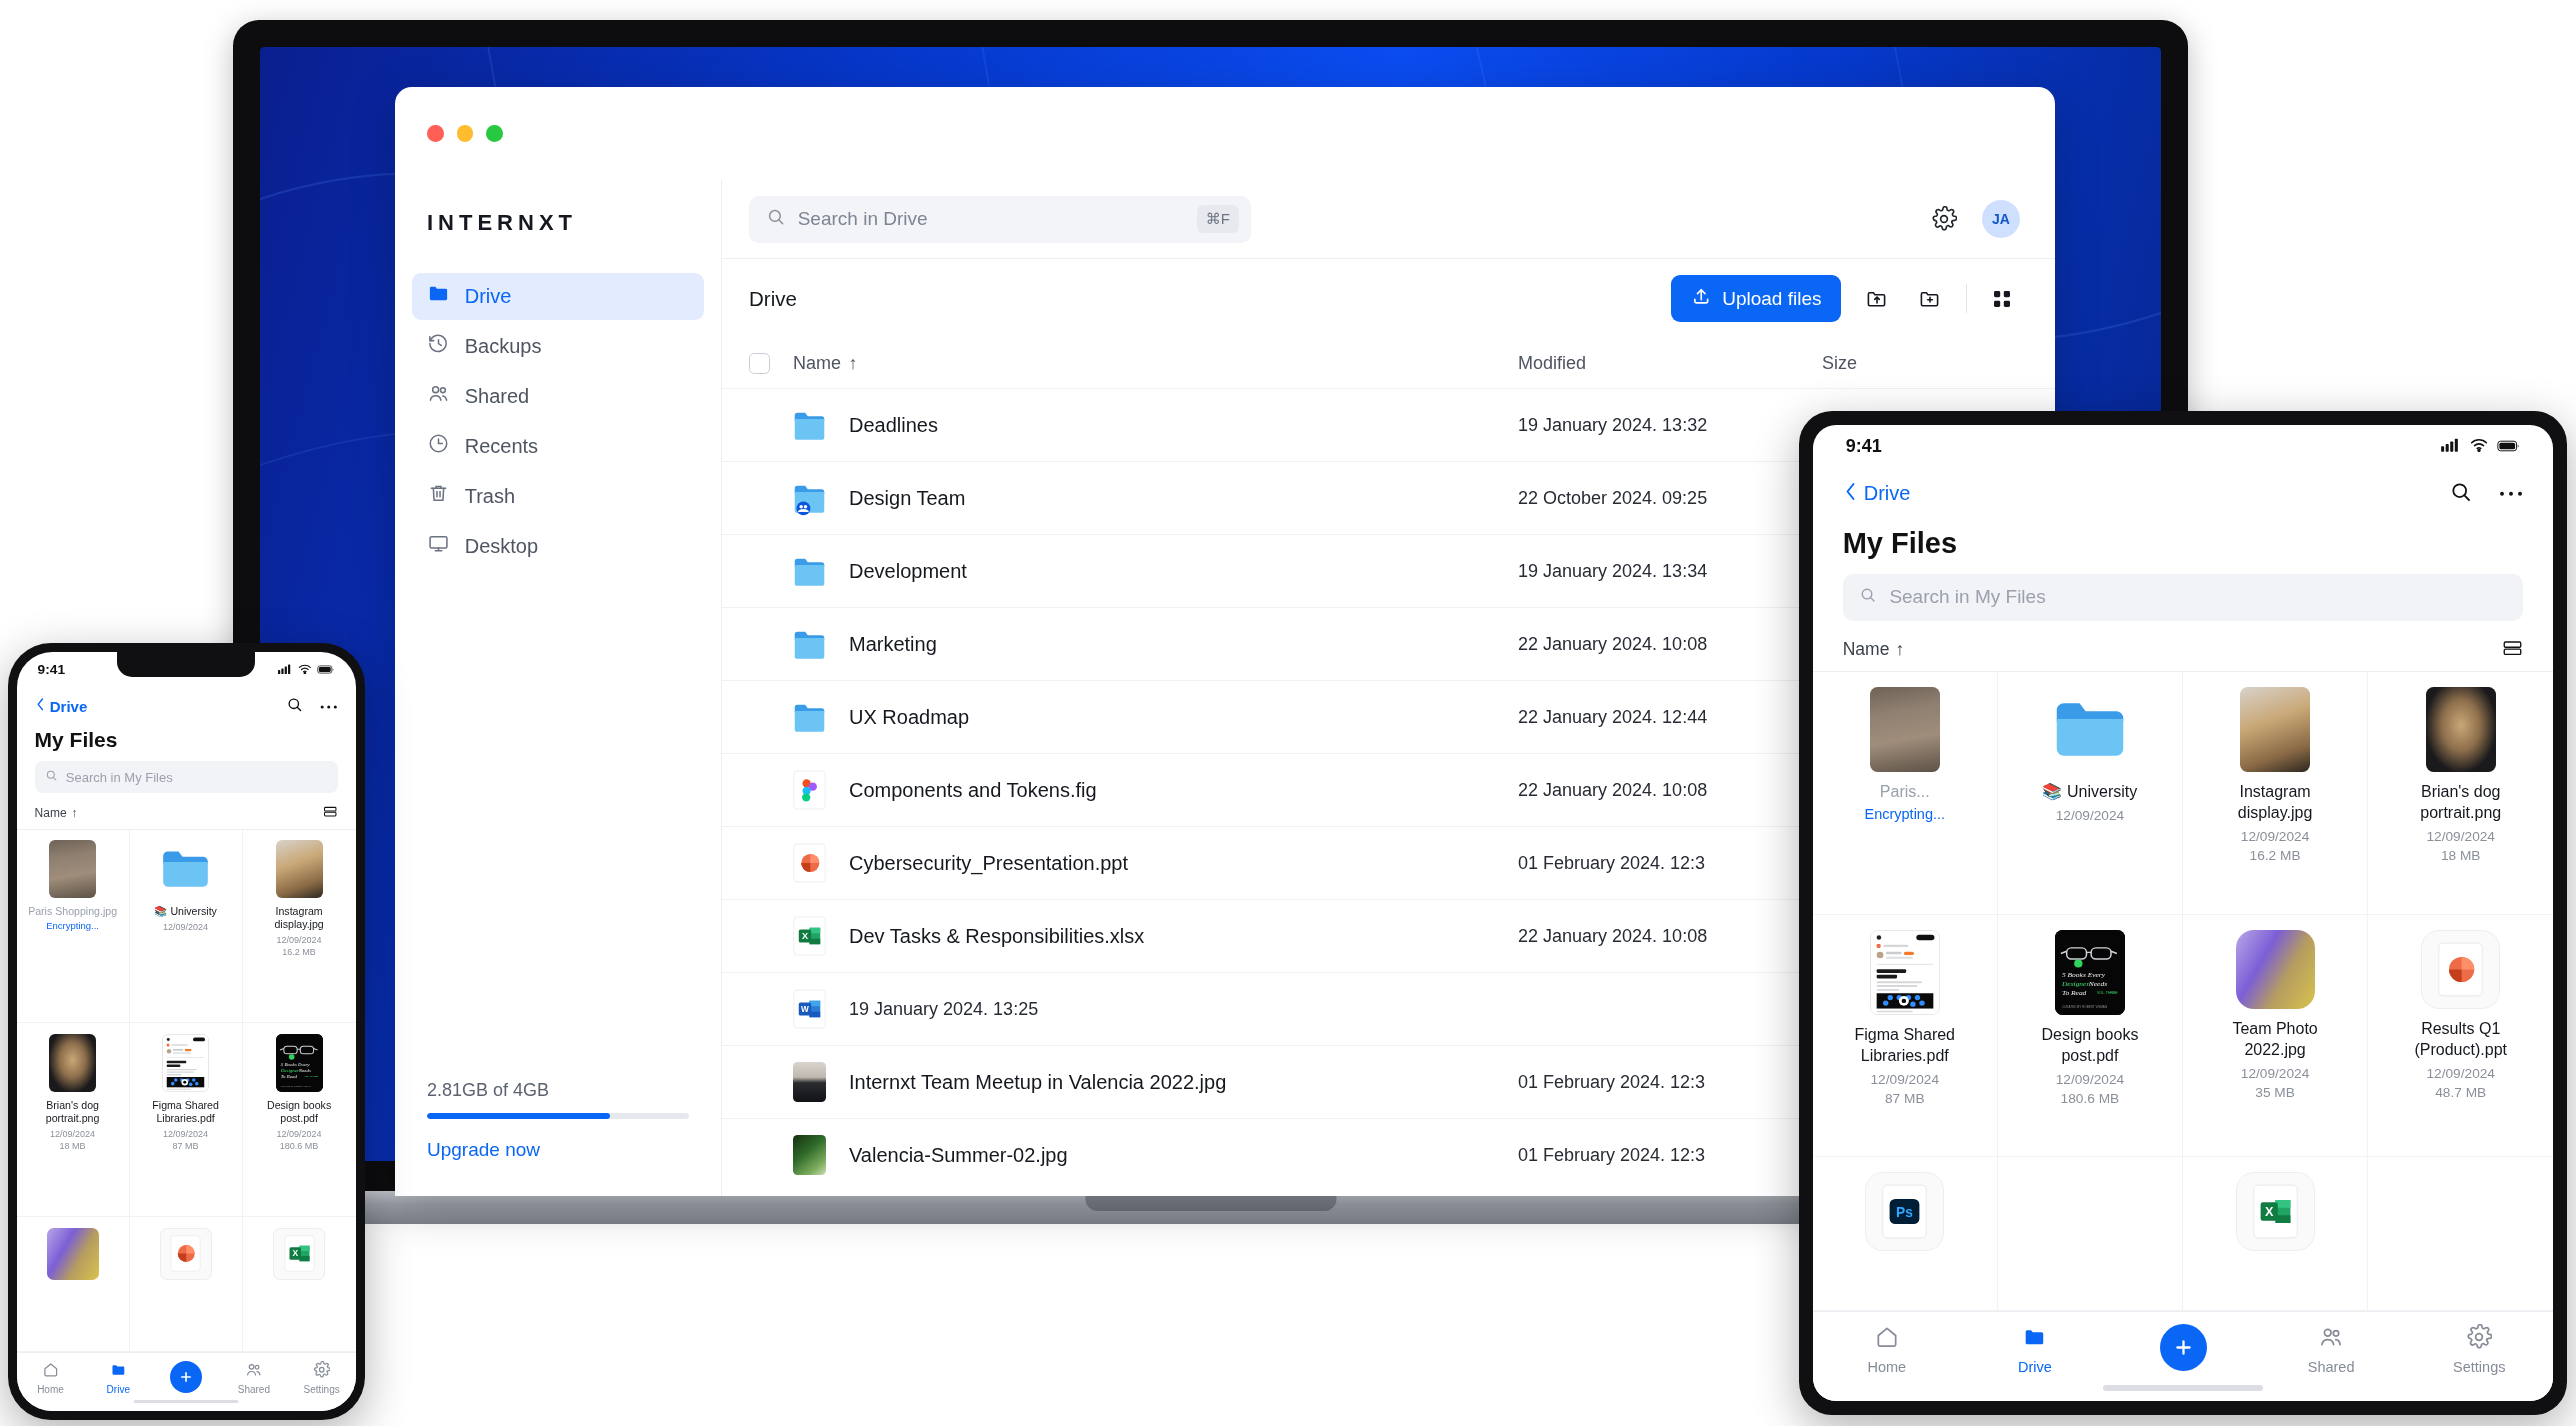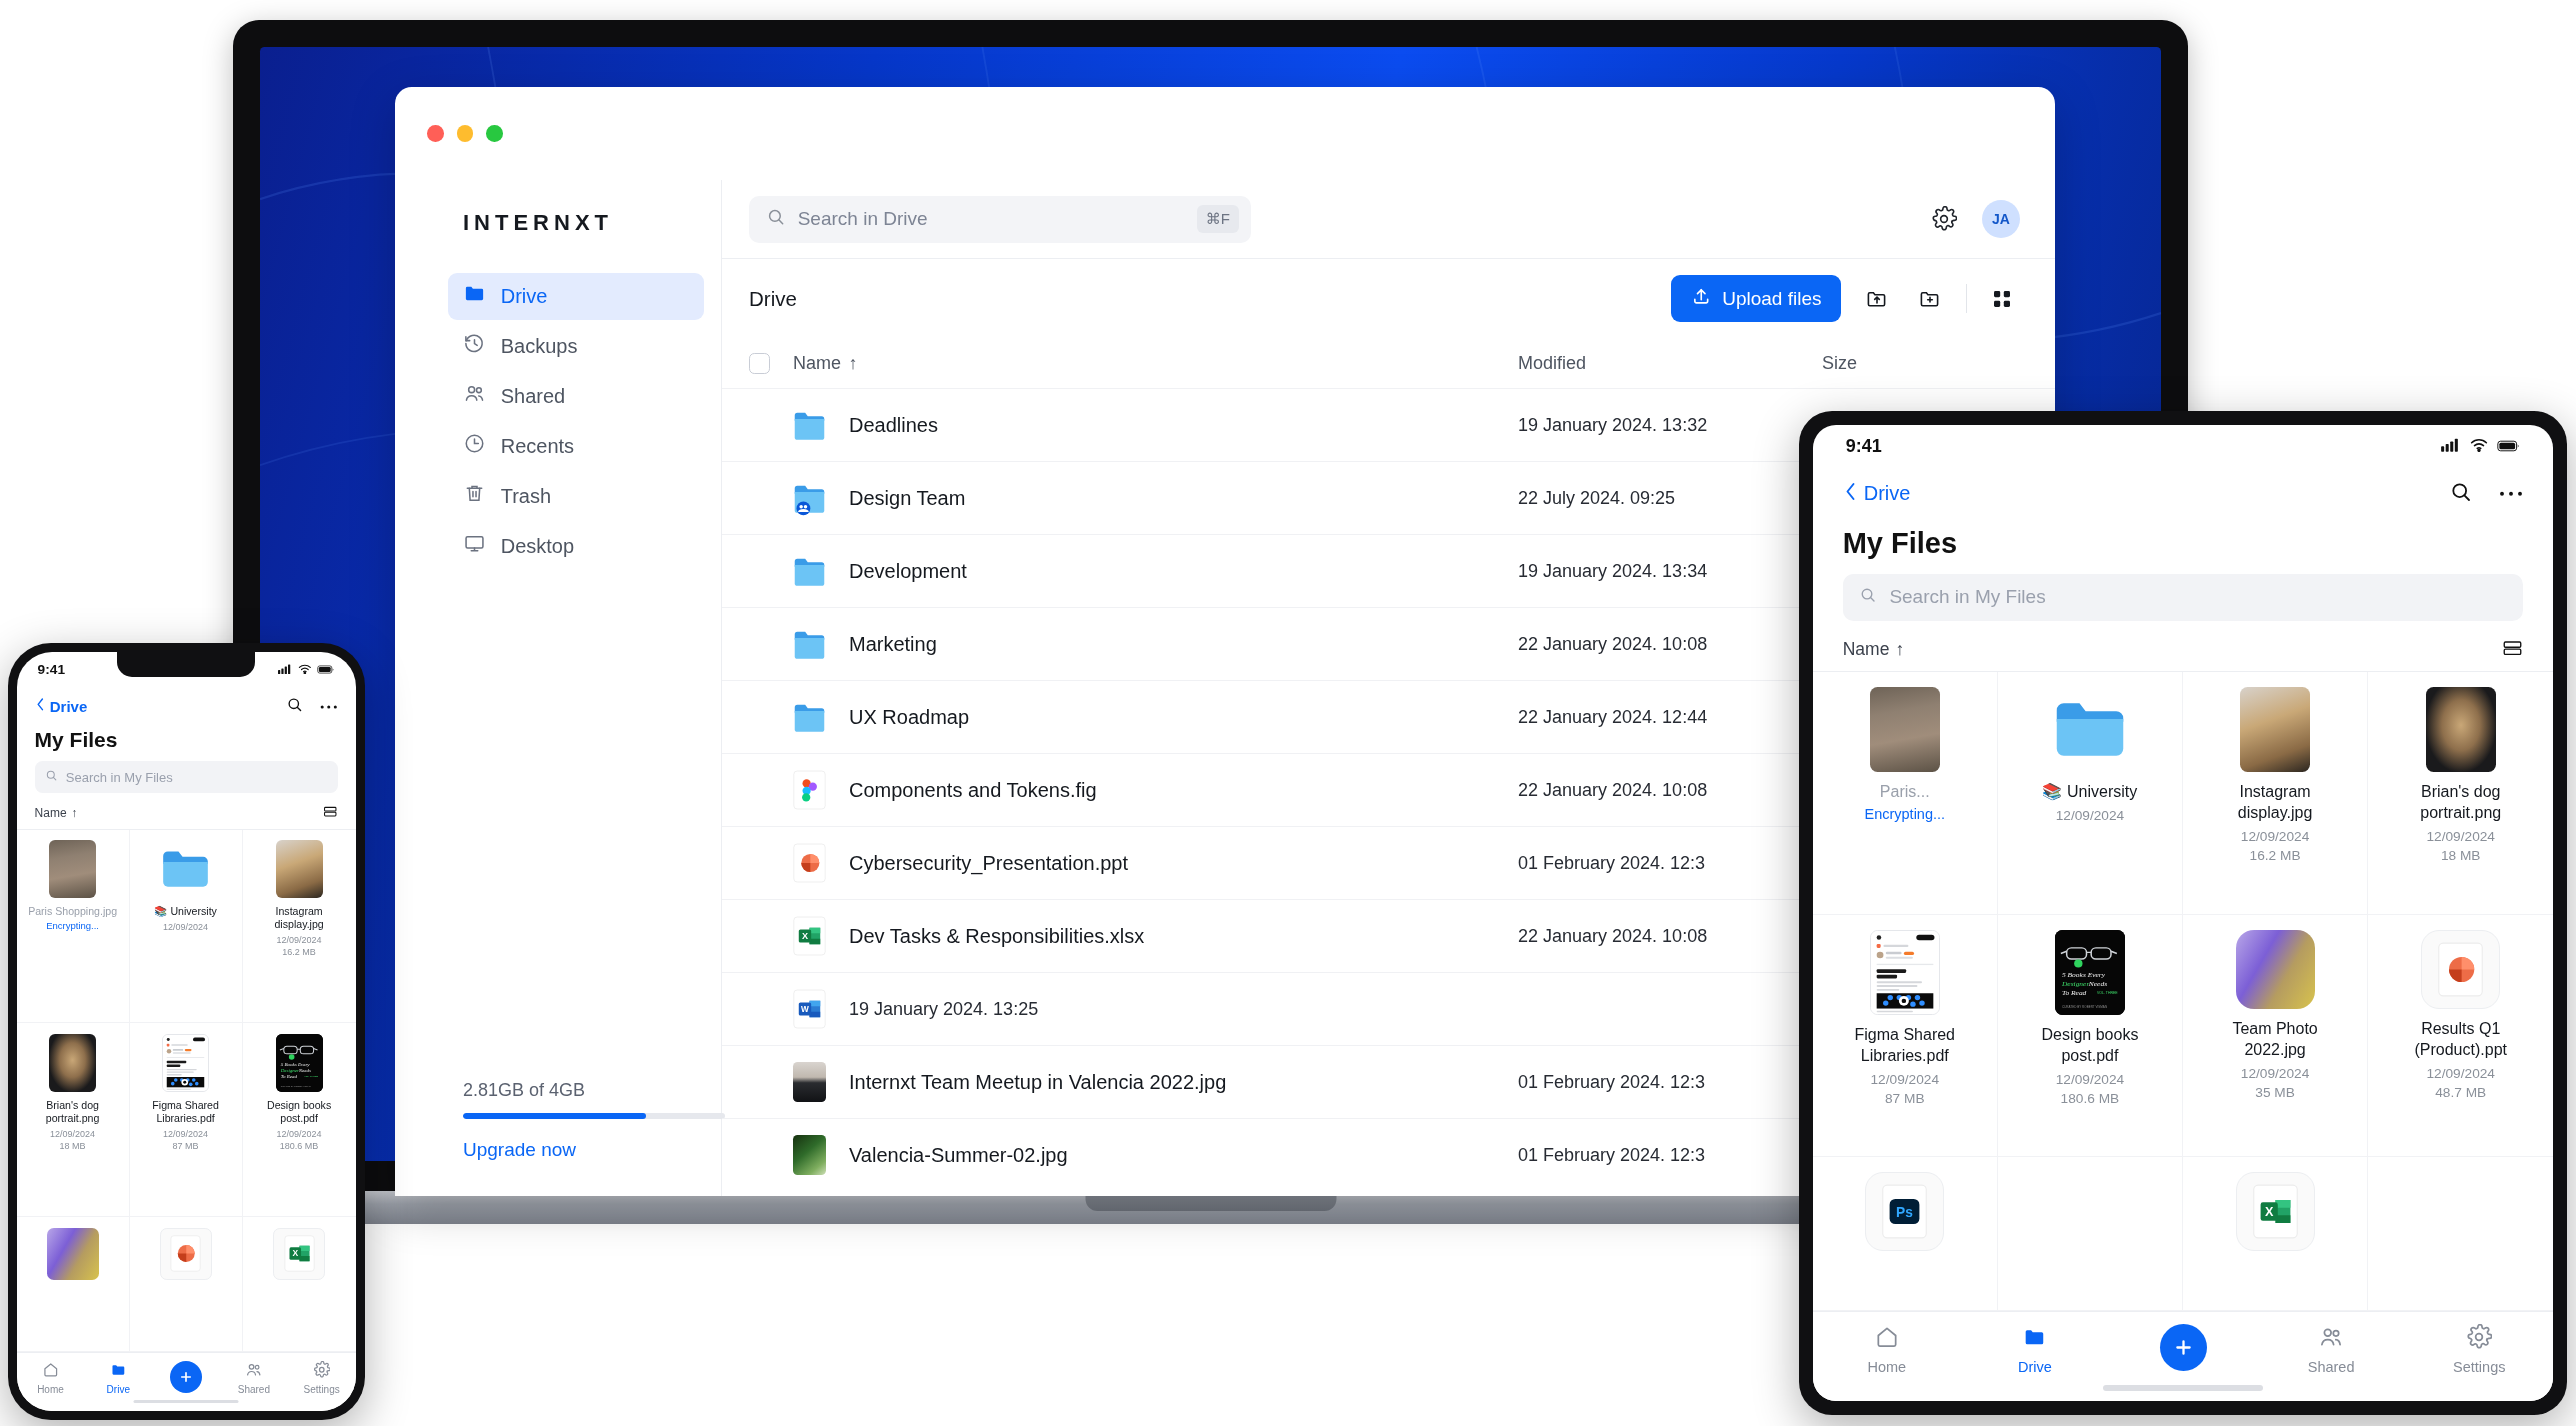--- a/index.html
+++ b/index.html
@@ -42,21 +42,21 @@
     display: flex; flex-direction: column;
   }
   .app-topbar { height: 93px; display:flex; align-items:center; flex-shrink: 0; }
   .traffic { display:flex; gap: 13px; padding-left: 32px; align-items:center; }
   .dot { width: 16.7px; height: 16.7px; border-radius: 50%; }
   .dot.red { background:#ff5f57; } .dot.amber { background:#febc2e; } .dot.green { background:#28c840; }
 
   .app-body { display:flex; flex: 1; min-height: 0; }
 
   
-  .sidebar { width: 327px; background:#fff; display:flex; flex-direction:column; border-right: 0.8px solid #eceef2; flex-shrink: 0; padding-left: 36px;}
+  .sidebar { width: 327px; background:#fff; display:flex; flex-direction:column; border-right: 0.8px solid #eceef2; flex-shrink: 0;}
   .brand { font-size: 22px; letter-spacing: 5px; font-weight: 700; color:#15191f; padding: 6px 0 0 32px; height: 79px; display:flex; align-items:center;}
   .side-nav { padding: 13.7px 16.7px 0 16.7px; display:flex; flex-direction:column; gap: 3px; }
   .side-item { display:flex; align-items:center; gap: 15px; height: 47px; padding: 0 15px; border-radius: 9px; color:#4e5561; font-size: 20px; cursor: pointer; }
   .side-item.active { background:#e3ebfe; color:#0a66f5; font-weight: 500; }
   .side-item svg { flex-shrink: 0; }
   .side-spacer { flex: 1; }
   .storage { padding: 0 0 35px 32px; }
   .storage-label { font-size: 18px; color:#5b6270; margin-bottom: 12px; }
   .storage-bar { width: 262px; height: 6px; border-radius: 3px; background:#e6e8ed; overflow:hidden; }
   .storage-fill { height: 100%; background:#0a66f5; border-radius: 3px; }
@@ -377,21 +377,21 @@
             <div class="row">
               <span class="row-icon"><svg width="33" height="40" viewBox="0 0 38 42">
                   <path fill="#3a9ce8" d="M2 10a3 3 0 0 1 3-3h9l3 4h16a3 3 0 0 1 3 3v2H2z"></path>
                   <path fill="#6cc4f5" d="M2 14h34v21a3 3 0 0 1-3 3H5a3 3 0 0 1-3-3z"></path>
                   <circle cx="12" cy="33" r="8" fill="#0a57d8"></circle>
                   <circle cx="9.4" cy="31" r="2" fill="#fff"></circle>
                   <circle cx="14.4" cy="31" r="2" fill="#fff"></circle>
                   <path d="M5.8 37c.6-2.2 2.8-3.3 6.2-3.3s5.6 1.1 6.2 3.3z" fill="#fff"></path>
                 </svg></span>
               <span class="col-name fname">Design Team</span>
-              <span class="col-mod fmod">22 July 2024. 09:25</span>
+              <span class="col-mod fmod">22 October 2024. 09:25</span>
               <span class="col-size fsize"></span>
             </div>
             <div class="row">
               <span class="row-icon"><svg width="33" height="40" viewBox="0 0 38 42">
                   <path fill="#3a9ce8" d="M2 10a3 3 0 0 1 3-3h9l3 4h16a3 3 0 0 1 3 3v2H2z"></path>
                   <path fill="#6cc4f5" d="M2 14h34v21a3 3 0 0 1-3 3H5a3 3 0 0 1-3-3z"></path>
                 </svg></span>
               <span class="col-name fname">Development</span>
               <span class="col-mod fmod">19 January 2024. 13:34</span>
               <span class="col-size fsize"></span>

